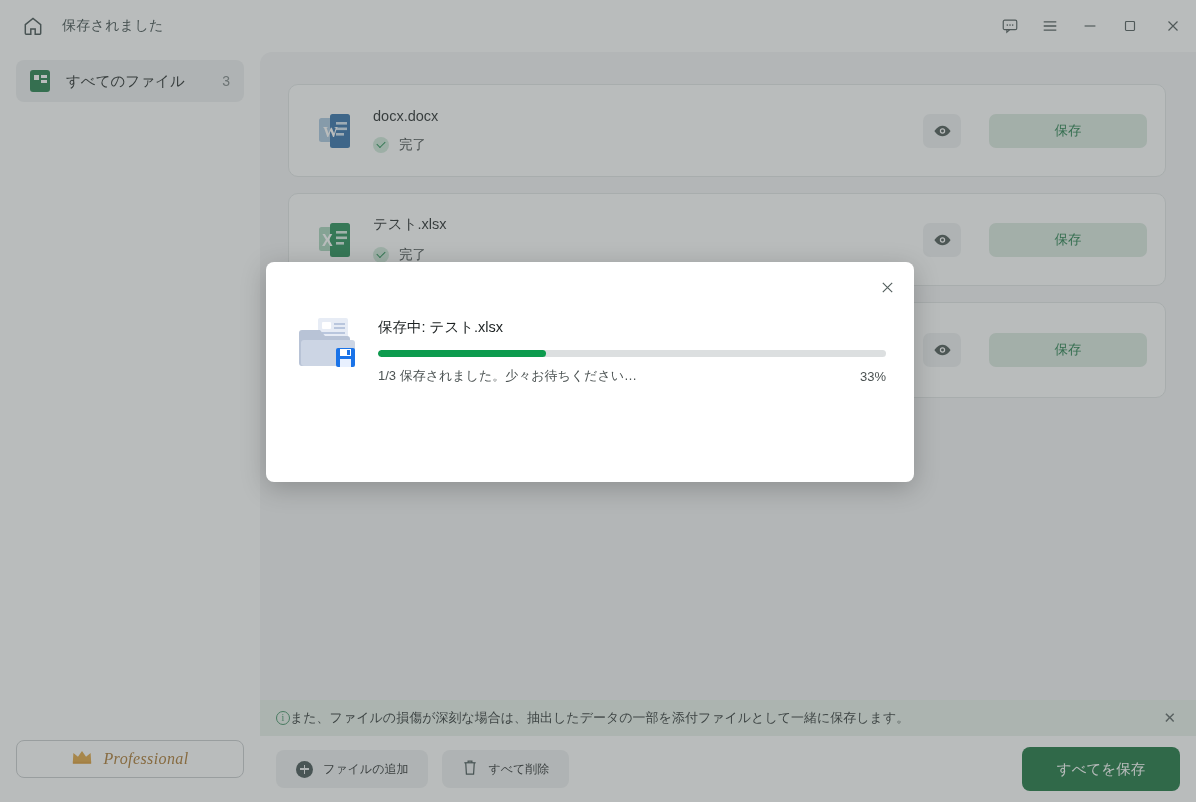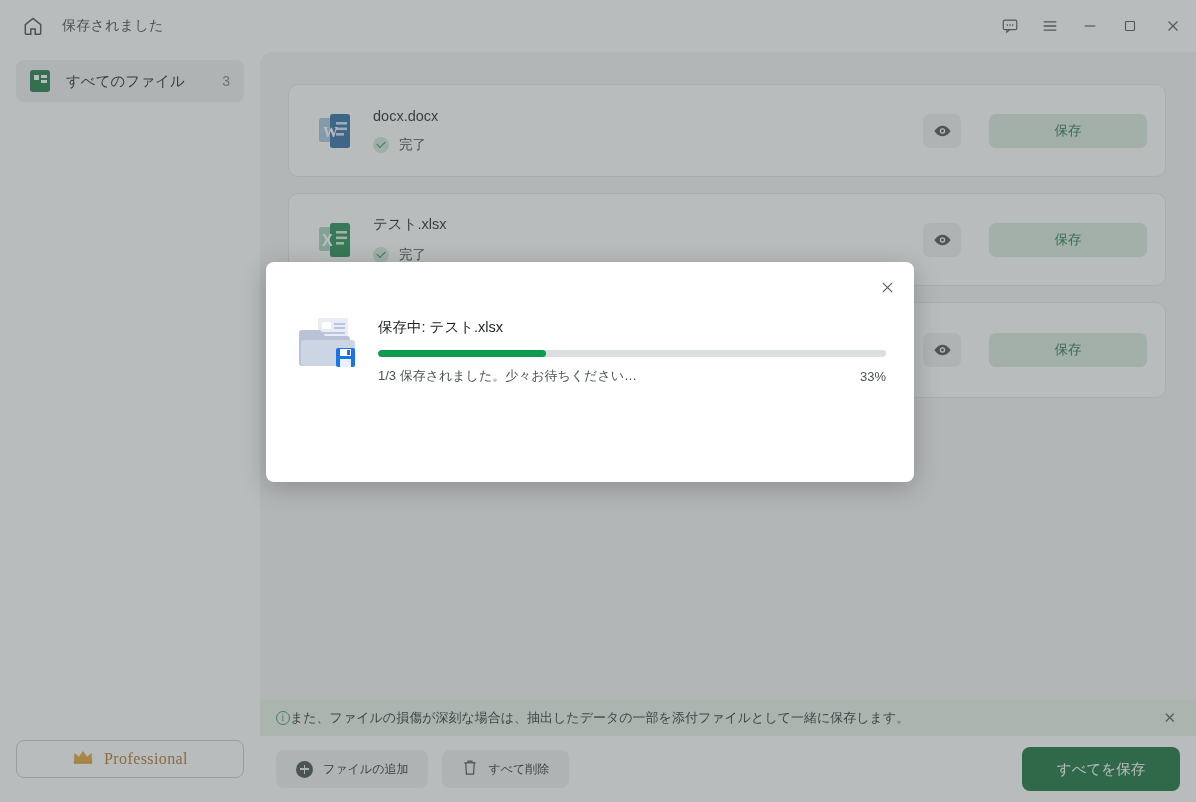--- a/index.html
+++ b/index.html
@@ -69,21 +69,21 @@
   .side-item-count { font-size: 14px; color: #7b8384; }
 
   .pro-btn {
     position: absolute; left: 16px; bottom: 24px; width: 228px; height: 38px;
     border: 1px solid #c9ccce; border-radius: 8px;
     display: flex; align-items: center; justify-content: center; gap: 10px;
     background: transparent;
   }
   .pro-label {
     font-family: "Liberation Serif", "DejaVu Serif", serif;
-    font-size: 16px; color: #a9742b; letter-spacing: .4px;
+    font-size: 16px; color: #a9742b; letter-spacing: .4px; font-style: italic;
   }
 
   
   .content {
     position: absolute; left: 260px; top: 52px; right: 0; bottom: 0;
     background: #f4f5f6;
     border-top-left-radius: 12px;
   }
   .file-list {
     position: absolute; left: 28px; right: 30px; top: 32px; bottom: 110px;

